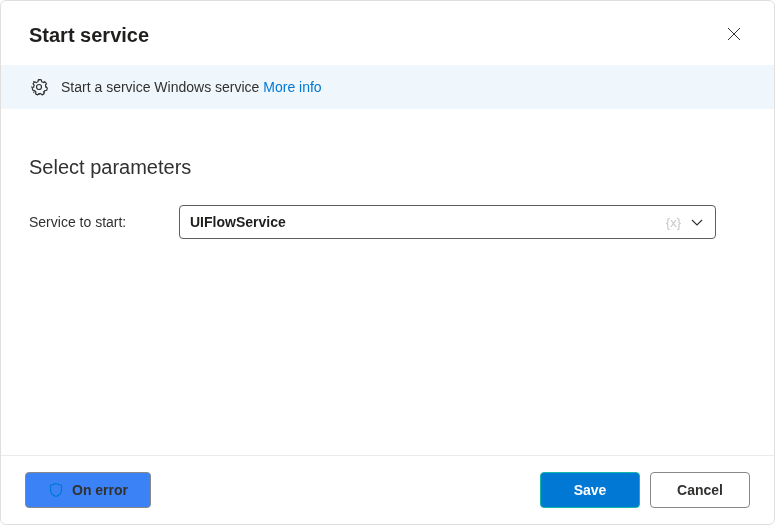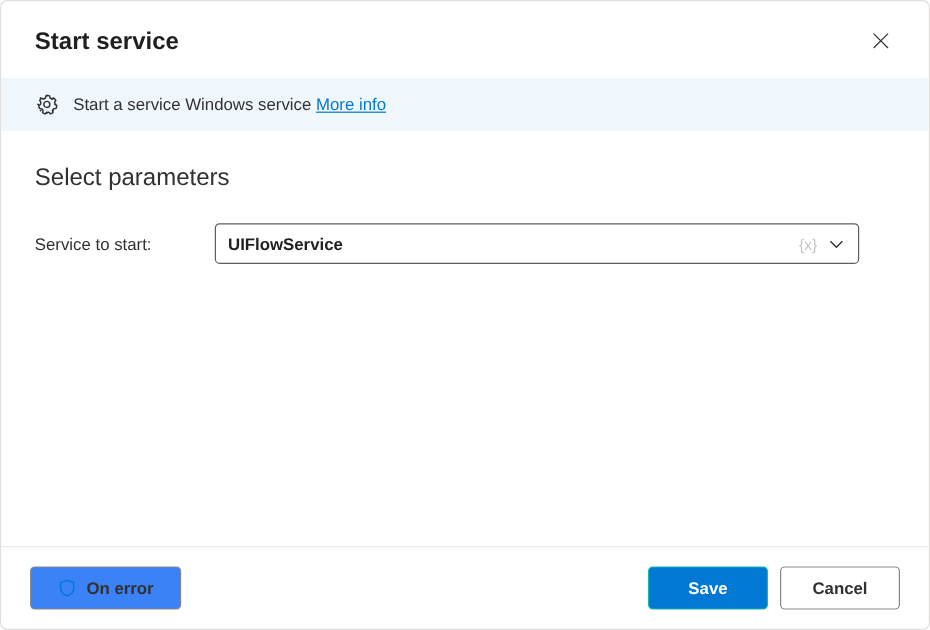--- a/index.html
+++ b/index.html
@@ -65,27 +65,27 @@
       width: 20px;
       height: 20px;
       flex-shrink: 0;
     }
     .info-text {
       color: #323130;
       font-size: 14px;
     }
     .more-info-link {
       color: #0078d4;
-      text-decoration: underline;
       cursor: pointer;
       text-align: center;
     }
     .content {
       flex: 1;
       padding: 28px 28px 0 28px;
+      margin-top: 19px;
     }
     .section-title {
       font-size: 20px;
       font-weight: 400;
       color: #323130;
       margin-bottom: 26px;
     }
     .param-row {
       display: flex;
       align-items: center;

